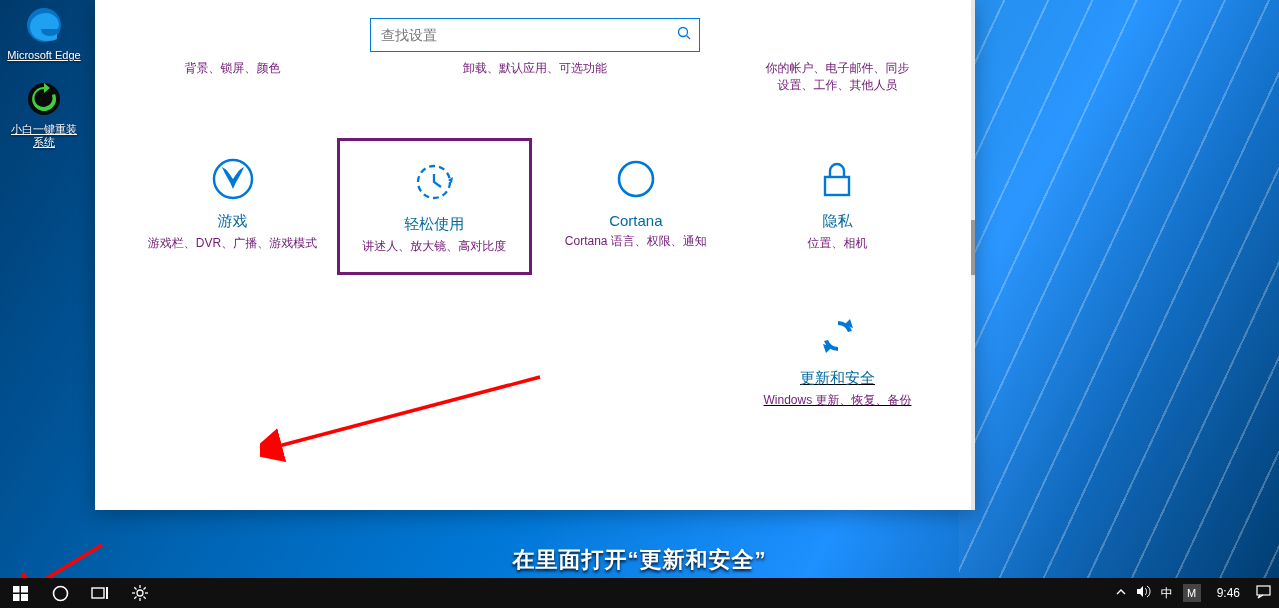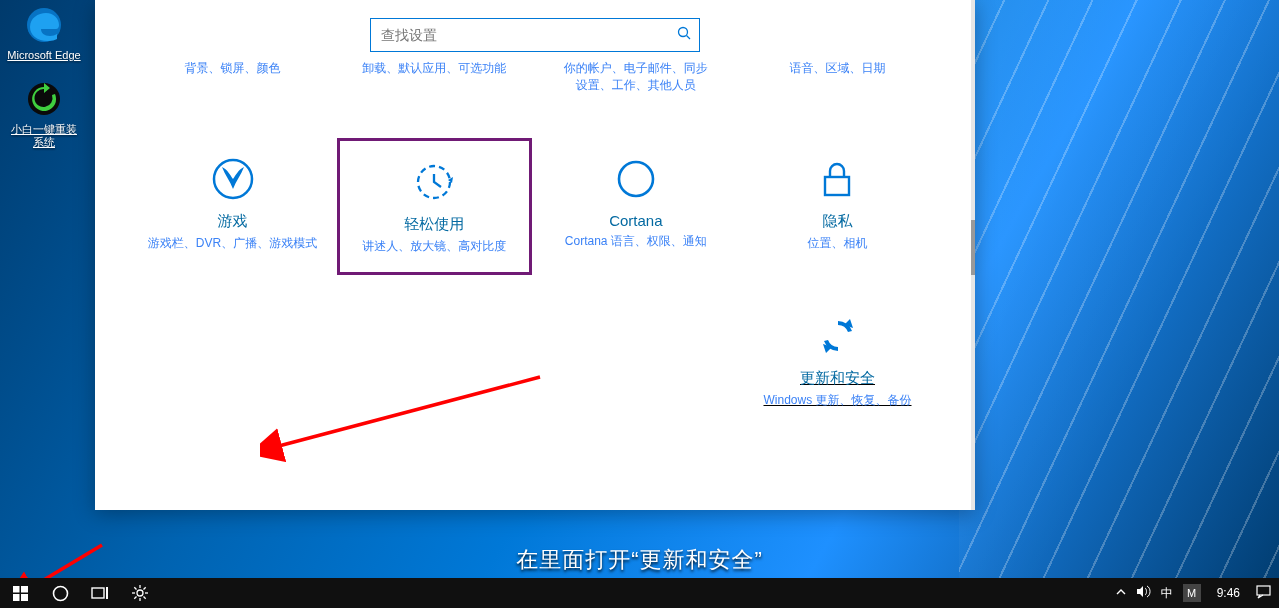--- a/index.html
+++ b/index.html
@@ -36,35 +36,35 @@
   .search-box input::placeholder { color:#777; }
   .search-box .mag { position:absolute; right:8px; top:50%; transform:translateY(-50%); color:#0078d7; }
 
   .tiles-area { padding: 0 40px; }
   .tiles-row { display:flex; justify-content:space-between; }
   .tile { width:195px; display:flex; flex-direction:column; align-items:center; text-align:center; padding:18px 8px 18px; cursor:pointer; }
   .tile.partial-top { padding-top:0; }
   .tile.selected { border:3px solid #701a75; }
   .tile-icon { width:46px; height:46px; display:flex; align-items:center; justify-content:center; color:#0078d7; margin-bottom:10px; }
   .tile-title { font-size:15px; color:#0369a1; margin-bottom:4px; }
-  .tile-desc { font-size:12px; color:#3b82f6; line-height:1.4; max-width:180px; }
+  .tile-desc { font-size:12px; color:#701a75; line-height:1.4; max-width:180px; }
 
   .row-partial .tile { padding-bottom:14px; }
   .row-partial .tile-desc { font-size:12px; }
 
   
   .taskbar { position:absolute; left:0; right:0; bottom:0; height:30px; background:#101010; display:flex; align-items:center; color:#fff; font-size:12px; }
   .taskbar .tb-btn { width:40px; height:30px; display:flex; align-items:center; justify-content:center; cursor:pointer; }
   .taskbar .tray { margin-left:auto; display:flex; align-items:center; gap:10px; padding-right:8px; height:30px; }
   .taskbar .tray span { cursor:pointer; }
   .taskbar .clock { font-size:12px; padding:0 6px; }
   .taskbar .ime-box { background:#444; width:18px; height:18px; display:flex; align-items:center; justify-content:center; font-size:11px; }
 
   
-  .caption { position:absolute; left:50%; transform:translateX(-50%); bottom:30px; height:36px; display:flex; align-items:center; font-size:22px; color:#fff; text-shadow:0 2px 3px rgba(0,0,0,0.9); letter-spacing:1px; font-weight:400;margin-top:10px;}
+  .caption { position:absolute; left:50%; transform:translateX(-50%); bottom:30px; height:36px; display:flex; align-items:center; font-size:22px; color:#fff; text-shadow:0 2px 3px rgba(0,0,0,0.9); letter-spacing:1px; font-weight:700;margin-top:10px;}
 
   
   .arrow-svg { position:absolute; pointer-events:none; }
 </style>
 </head>
 <body>
 
 <div class="desktop"></div>
 
 <div class="desktop-icons">
@@ -107,23 +107,20 @@
       <div class="tile partial-top">
         <div class="tile-desc">背景、锁屏、颜色</div>
       </div>
       <div class="tile partial-top">
         <div class="tile-desc">卸载、默认应用、可选功能</div>
       </div>
       <div class="tile partial-top">
         <div class="tile-desc">
           <span>你的帐户、电子邮件、同步</span><br><span>设置、工作、其他人员</span>
         </div>
-      </div>
-      <div class="tile partial-top">
-        <div class="tile-desc">语音、区域、日期</div>
       </div>
     </div>
 
     <div class="tiles-row" style="margin-top:30px;">
       <div class="tile">
         <div class="tile-icon">
           <svg width="44" height="44" viewBox="0 0 44 44">
               <circle cx="22" cy="22" r="19" fill="none" stroke="#0078d7" stroke-width="2.5"></circle>
               <path d="M11 10c6 3 8 8 11 12 3-4 5-9 11-12-3 8-8 14-11 22-3-8-8-14-11-22z" fill="#0078d7"></path>
             </svg>

